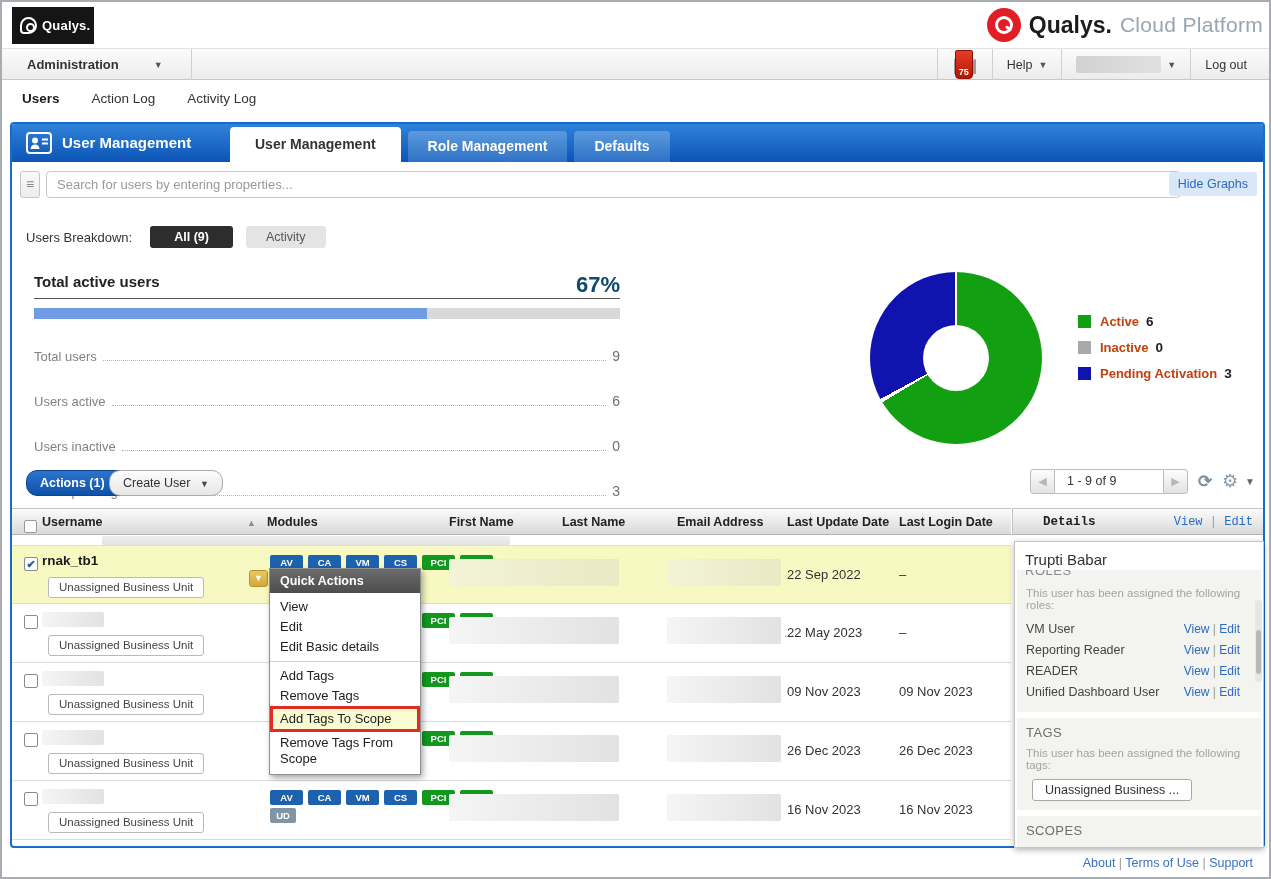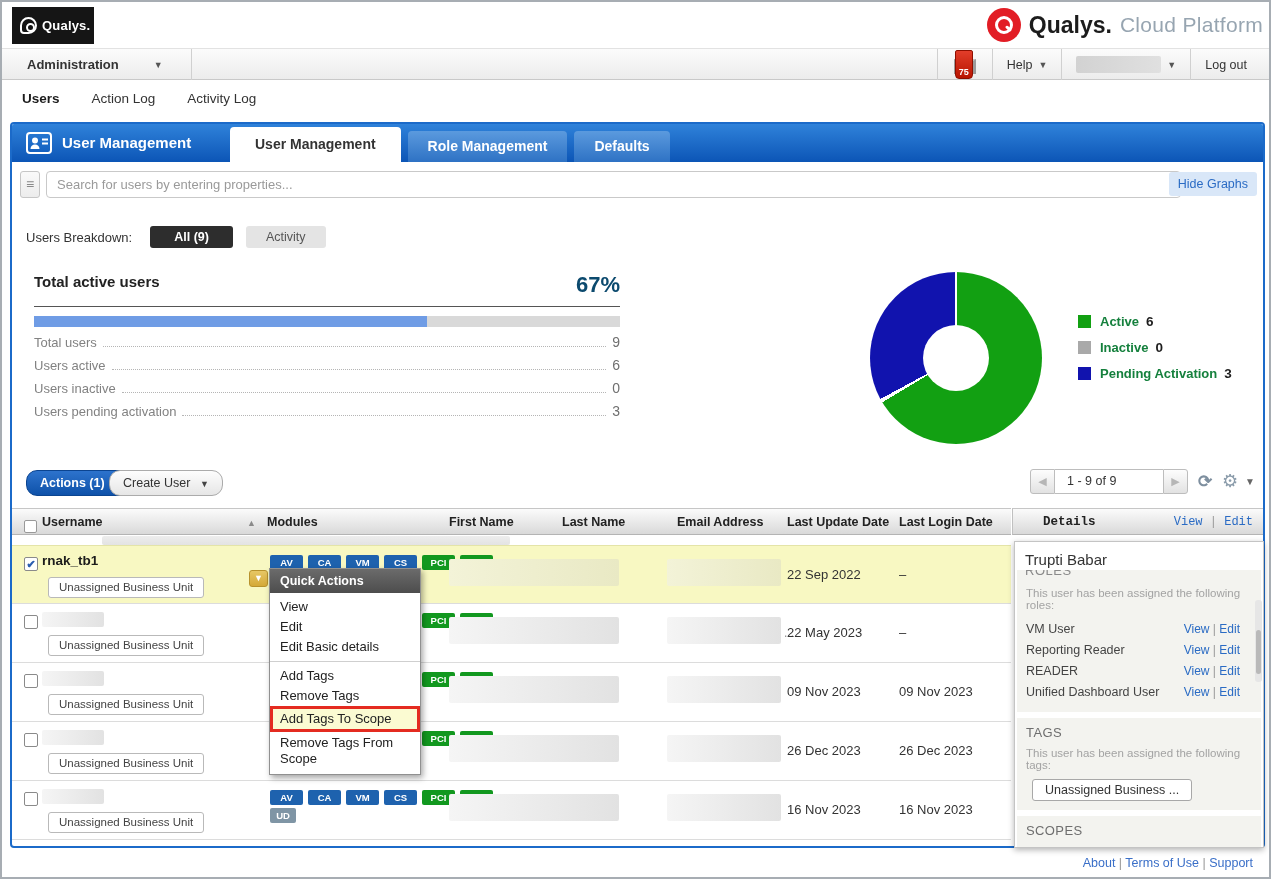--- a/index.html
+++ b/index.html
@@ -61,38 +61,38 @@
   .hide-graphs { position:absolute; right:0; top:1px; background:#d9e7f8; color:#2a6bc4; font-size:12.5px; padding:5px 9px; border-radius:3px; }
 
   
   .breakdown { position:absolute; left:14px; top:102px; display:flex; align-items:center; }
   .breakdown .lbl { font-size:13px; color:#333; }
   .pill-dark { margin-left:18px; background:#2d2d2d; color:#fff; font-weight:bold; font-size:12.5px; padding:4px 24px; border-radius:3px; }
   .pill-light { margin-left:13px; background:#e4e4e4; color:#555; font-size:12.5px; padding:4px 20px; border-radius:3px; }
 
   
   .stats-box { position:absolute; left:22px; top:140px; width:586px; }
-  .stats-title-row { display:flex; justify-content:space-between; align-items:flex-end; border-bottom:1px solid #555; padding-bottom:16px; }
+  .stats-title-row { display:flex; justify-content:space-between; align-items:flex-end; border-bottom:1px solid #555; padding-bottom:8px; }
   .stats-title { font-size:15px; font-weight:bold; color:#222; }
   .stats-pct { font-size:22px; font-weight:bold; color:#0c4a6e; position:relative; top:8px; }
   .pbar { margin-top:9px; height:11px; background:#d9d9d9; }
   .pbar-fill { height:11px; background:#6f9ce5; }
-  .stat-row { display:flex; align-items:flex-end; margin-top:7px; }
+  .stat-row { display:flex; align-items:flex-end; margin-top:29px; }
   .stat-lbl { font-size:13px; color:#828282; white-space:nowrap; }
   .stat-lead { flex:1; border-bottom:1px dotted #b5b5b5; margin:0 6px 3px; }
   .stat-val { font-size:14px; color:#6f6f6f; }
 
   
   .chart-title { position:absolute; left:790px; top:122px; width:320px; text-align:center; font-size:15px; font-weight:bold; color:#333; }
   .donut { position:absolute; left:858px; top:148px; width:172px; height:172px; border-radius:50%; }
   .donut-hole { position:absolute; left:911px; top:201px; width:66px; height:66px; background:#fff; border-radius:50%; }
   .legend { position:absolute; left:1066px; top:190px; }
   .legend-row { display:flex; align-items:center; margin-bottom:11px; }
   .legend-swatch { width:13px; height:13px; margin-right:9px; }
-  .legend-lbl { font-size:13px; font-weight:bold; color:#15803d; }
+  .legend-lbl { font-size:13px; font-weight:bold; color:#c2410c; }
   .legend-val { font-size:13.5px; font-weight:bold; color:#1c1c1c; margin-left:7px; }
 
   
   .btn-actions { position:absolute; left:14px; top:346px; background:linear-gradient(#2d73cd,#0e51a9); color:#fff; font-size:12.5px; font-weight:bold; padding:5px 13px; border-radius:11px; border:1px solid #0b4490; }
   .btn-actions .chev-sm { color:#fff; }
   .btn-create { position:absolute; left:97px; top:346px; background:linear-gradient(#fdfdfd,#e6e6e6); color:#333; font-size:12.5px; padding:5px 13px; border-radius:11px; border:1px solid #ababab; }
   .btn-create .chev-sm { color:#444; }
   .pager { position:absolute; left:1018px; top:345px; display:flex; align-items:center; }
   .pager-btn { width:25px; height:25px; background:linear-gradient(#fdfdfd,#e2e2e2); border:1px solid #bdbdbd; color:#b6b6b6; font-size:11px; text-align:center; line-height:23px; }
   .pager-btn.first { border-radius:3px 0 0 3px; }

